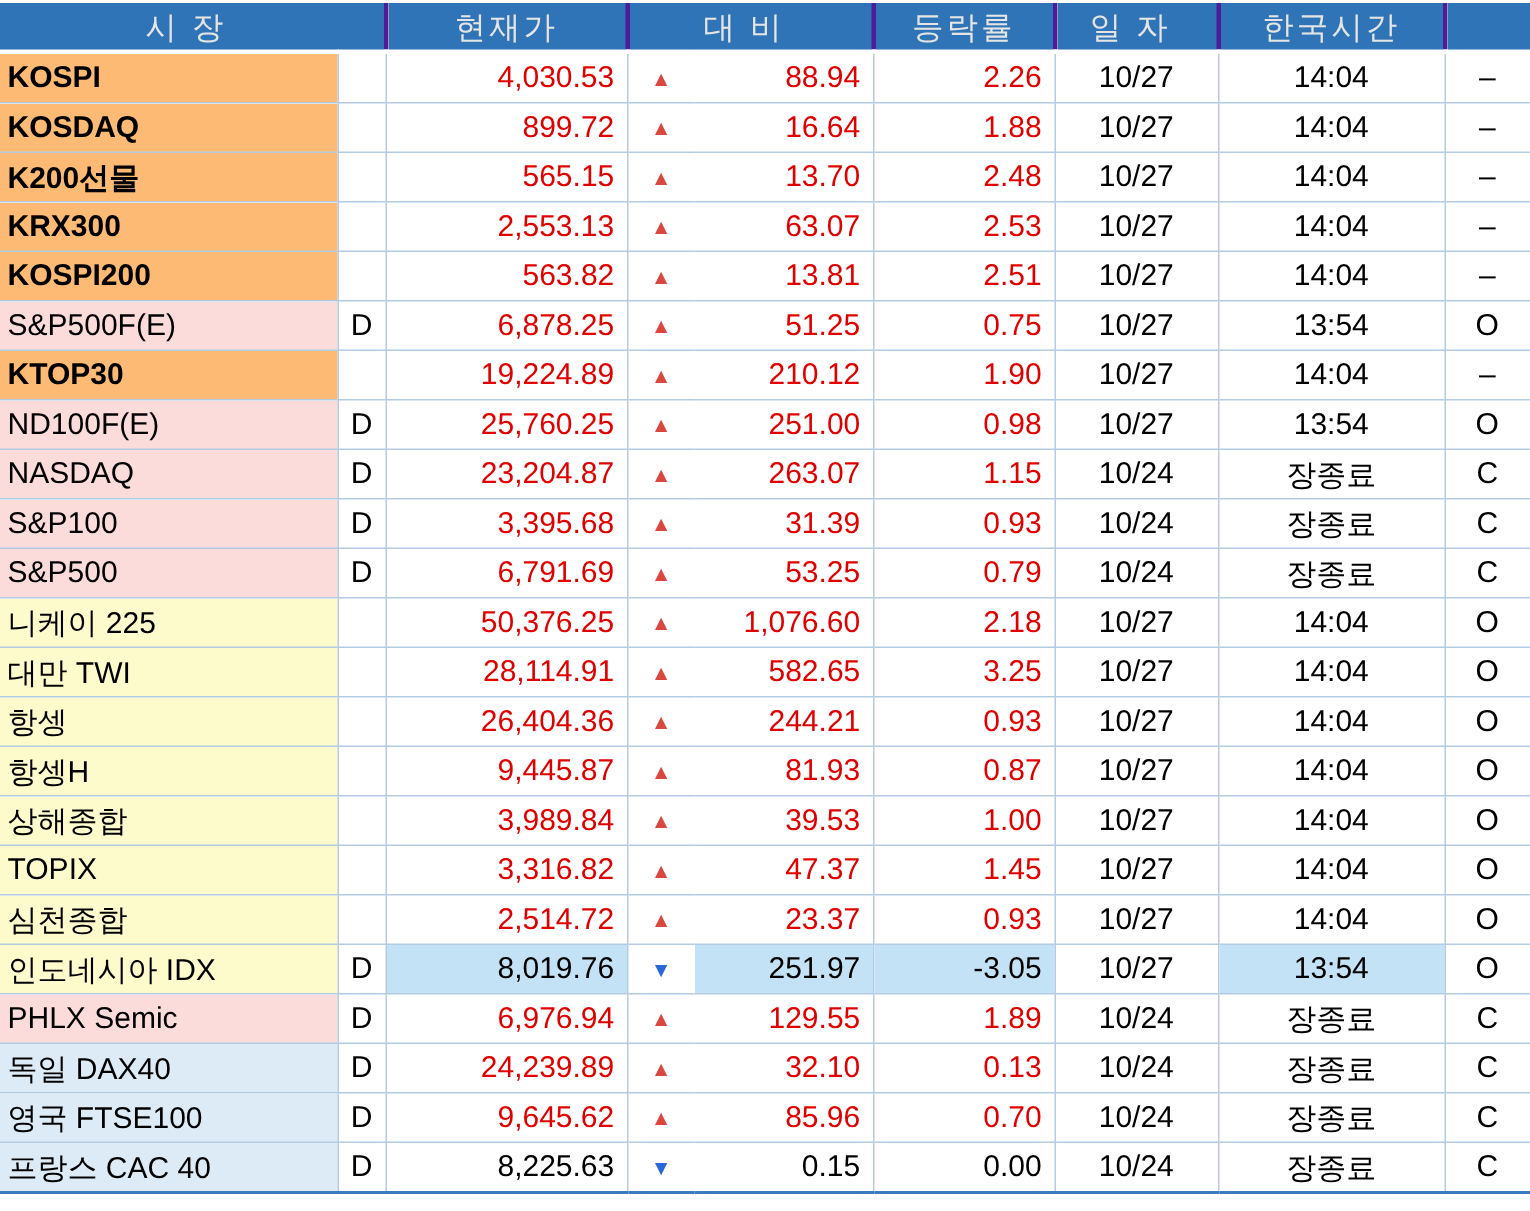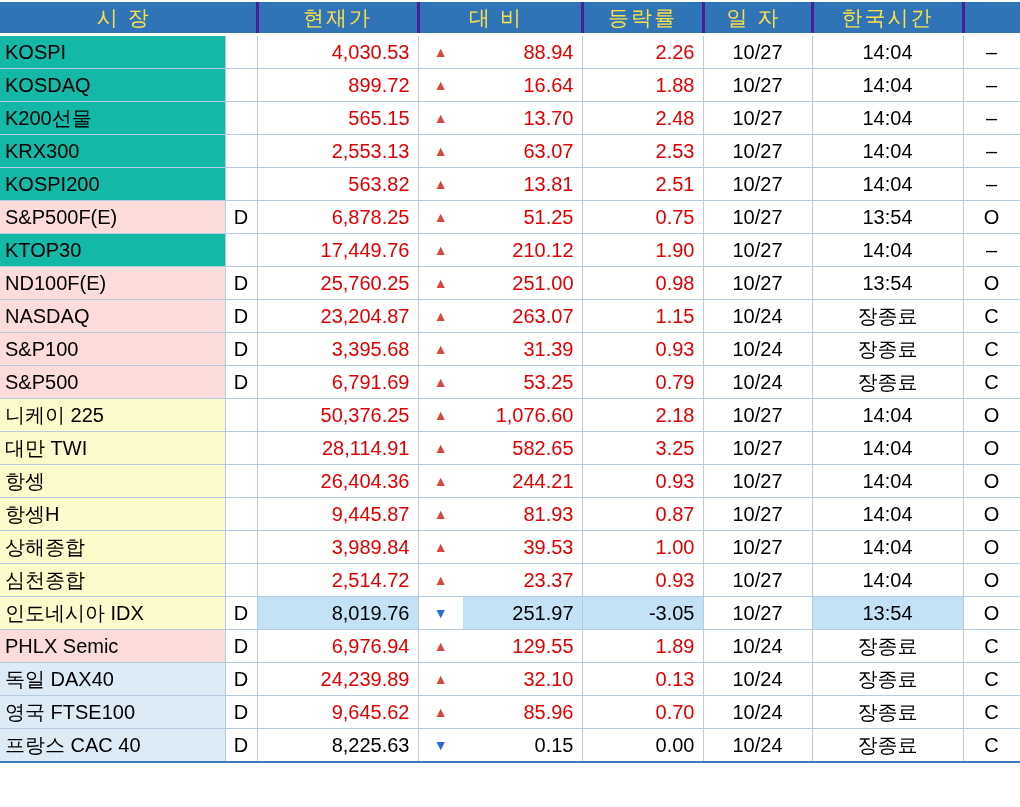--- a/index.html
+++ b/index.html
@@ -1,19 +1,19 @@
 <!DOCTYPE html>
 <html><head>
 <meta charset="utf-8">
 <style>
   html,body { margin:0; padding:0; background:#ffffff; }
   body { width:1020px; font-family:"Liberation Sans","DejaVu Sans",sans-serif; }
   table { width:1020px; table-layout:fixed; border-collapse:collapse; margin-top:2px; }
   th {
-    background:#2E74B6; color:#fde047; font-weight:normal; font-size:21px;
+    background:#2E74B6; color:#e5e5e5; font-weight:normal; font-size:21px;
     height:31px; letter-spacing:2px; border-bottom:3px solid #ffffff;
     padding:0; white-space:nowrap; overflow:hidden;
   }
   th.sep { border-left:3px solid #4c1d95; }
   th.spread { letter-spacing:10px; }
   td {
     height:32px; font-size:20px; color:#000000; padding:0;
     border-right:1px solid #B4CBE2; border-bottom:1px solid #B4CBE2;
     white-space:nowrap; overflow:hidden; background:#ffffff;
   }
@@ -21,21 +21,21 @@
   .c-name  { text-align:left; padding-left:5px; }
   .c-d     { text-align:center; }
   .c-price { text-align:right; padding-right:8px; }
   .c-arrow { text-align:center; font-size:14px; border-right:none; }
   .c-change{ text-align:right; padding-right:8px; }
   .c-rate  { text-align:right; padding-right:8px; }
   .c-date  { text-align:center;margin-top:12px; }
   .c-time  { text-align:center; }
   .c-status{ text-align:center; }
   
-  .g-kr   .c-name { background:#14b8a6; }
+  .g-kr   .c-name { background:#fdba74;font-weight:bold; }
   .g-us   .c-name { background:#FBDCDB; }
   .g-asia .c-name { background:#FDFACB; }
   .g-eu   .c-name { background:#DDEBF7; }
   
   .up   .c-price, .up   .c-change, .up   .c-rate { color:#E10000; }
   .down .c-price, .down .c-change, .down .c-rate { color:#000000; }
   .up   .c-arrow { color:#D9473E; }
   .down .c-arrow { color:#2A67D9; }
   
   .hl .c-price, .hl .c-change, .hl .c-rate, .hl .c-time { background:#C3E2F5; }
@@ -129,21 +129,21 @@
     <td class="c-arrow">▲</td>
     <td class="c-change">51.25</td>
     <td class="c-rate">0.75</td>
     <td class="c-date">10/27</td>
     <td class="c-time">13:54</td>
     <td class="c-status">O</td>
   </tr>
       <tr class="g-kr up">
     <td class="c-name">KTOP30</td>
     <td class="c-d"></td>
-    <td class="c-price">17,449.76</td>
+    <td class="c-price">19,224.89</td>
     <td class="c-arrow">▲</td>
     <td class="c-change">210.12</td>
     <td class="c-rate">1.90</td>
     <td class="c-date">10/27</td>
     <td class="c-time">14:04</td>
     <td class="c-status">–</td>
   </tr>
       <tr class="g-us up">
     <td class="c-name">ND100F(E)</td>
     <td class="c-d">D</td>
@@ -232,20 +232,31 @@
     <td class="c-time">14:04</td>
     <td class="c-status">O</td>
   </tr>
       <tr class="g-asia up">
     <td class="c-name">상해종합</td>
     <td class="c-d"></td>
     <td class="c-price">3,989.84</td>
     <td class="c-arrow">▲</td>
     <td class="c-change">39.53</td>
     <td class="c-rate">1.00</td>
+    <td class="c-date">10/27</td>
+    <td class="c-time">14:04</td>
+    <td class="c-status">O</td>
+  </tr>
+      <tr class="g-asia up">
+    <td class="c-name">TOPIX</td>
+    <td class="c-d"></td>
+    <td class="c-price">3,316.82</td>
+    <td class="c-arrow">▲</td>
+    <td class="c-change">47.37</td>
+    <td class="c-rate">1.45</td>
     <td class="c-date">10/27</td>
     <td class="c-time">14:04</td>
     <td class="c-status">O</td>
   </tr>
       <tr class="g-asia up">
     <td class="c-name">심천종합</td>
     <td class="c-d"></td>
     <td class="c-price">2,514.72</td>
     <td class="c-arrow">▲</td>
     <td class="c-change">23.37</td>

